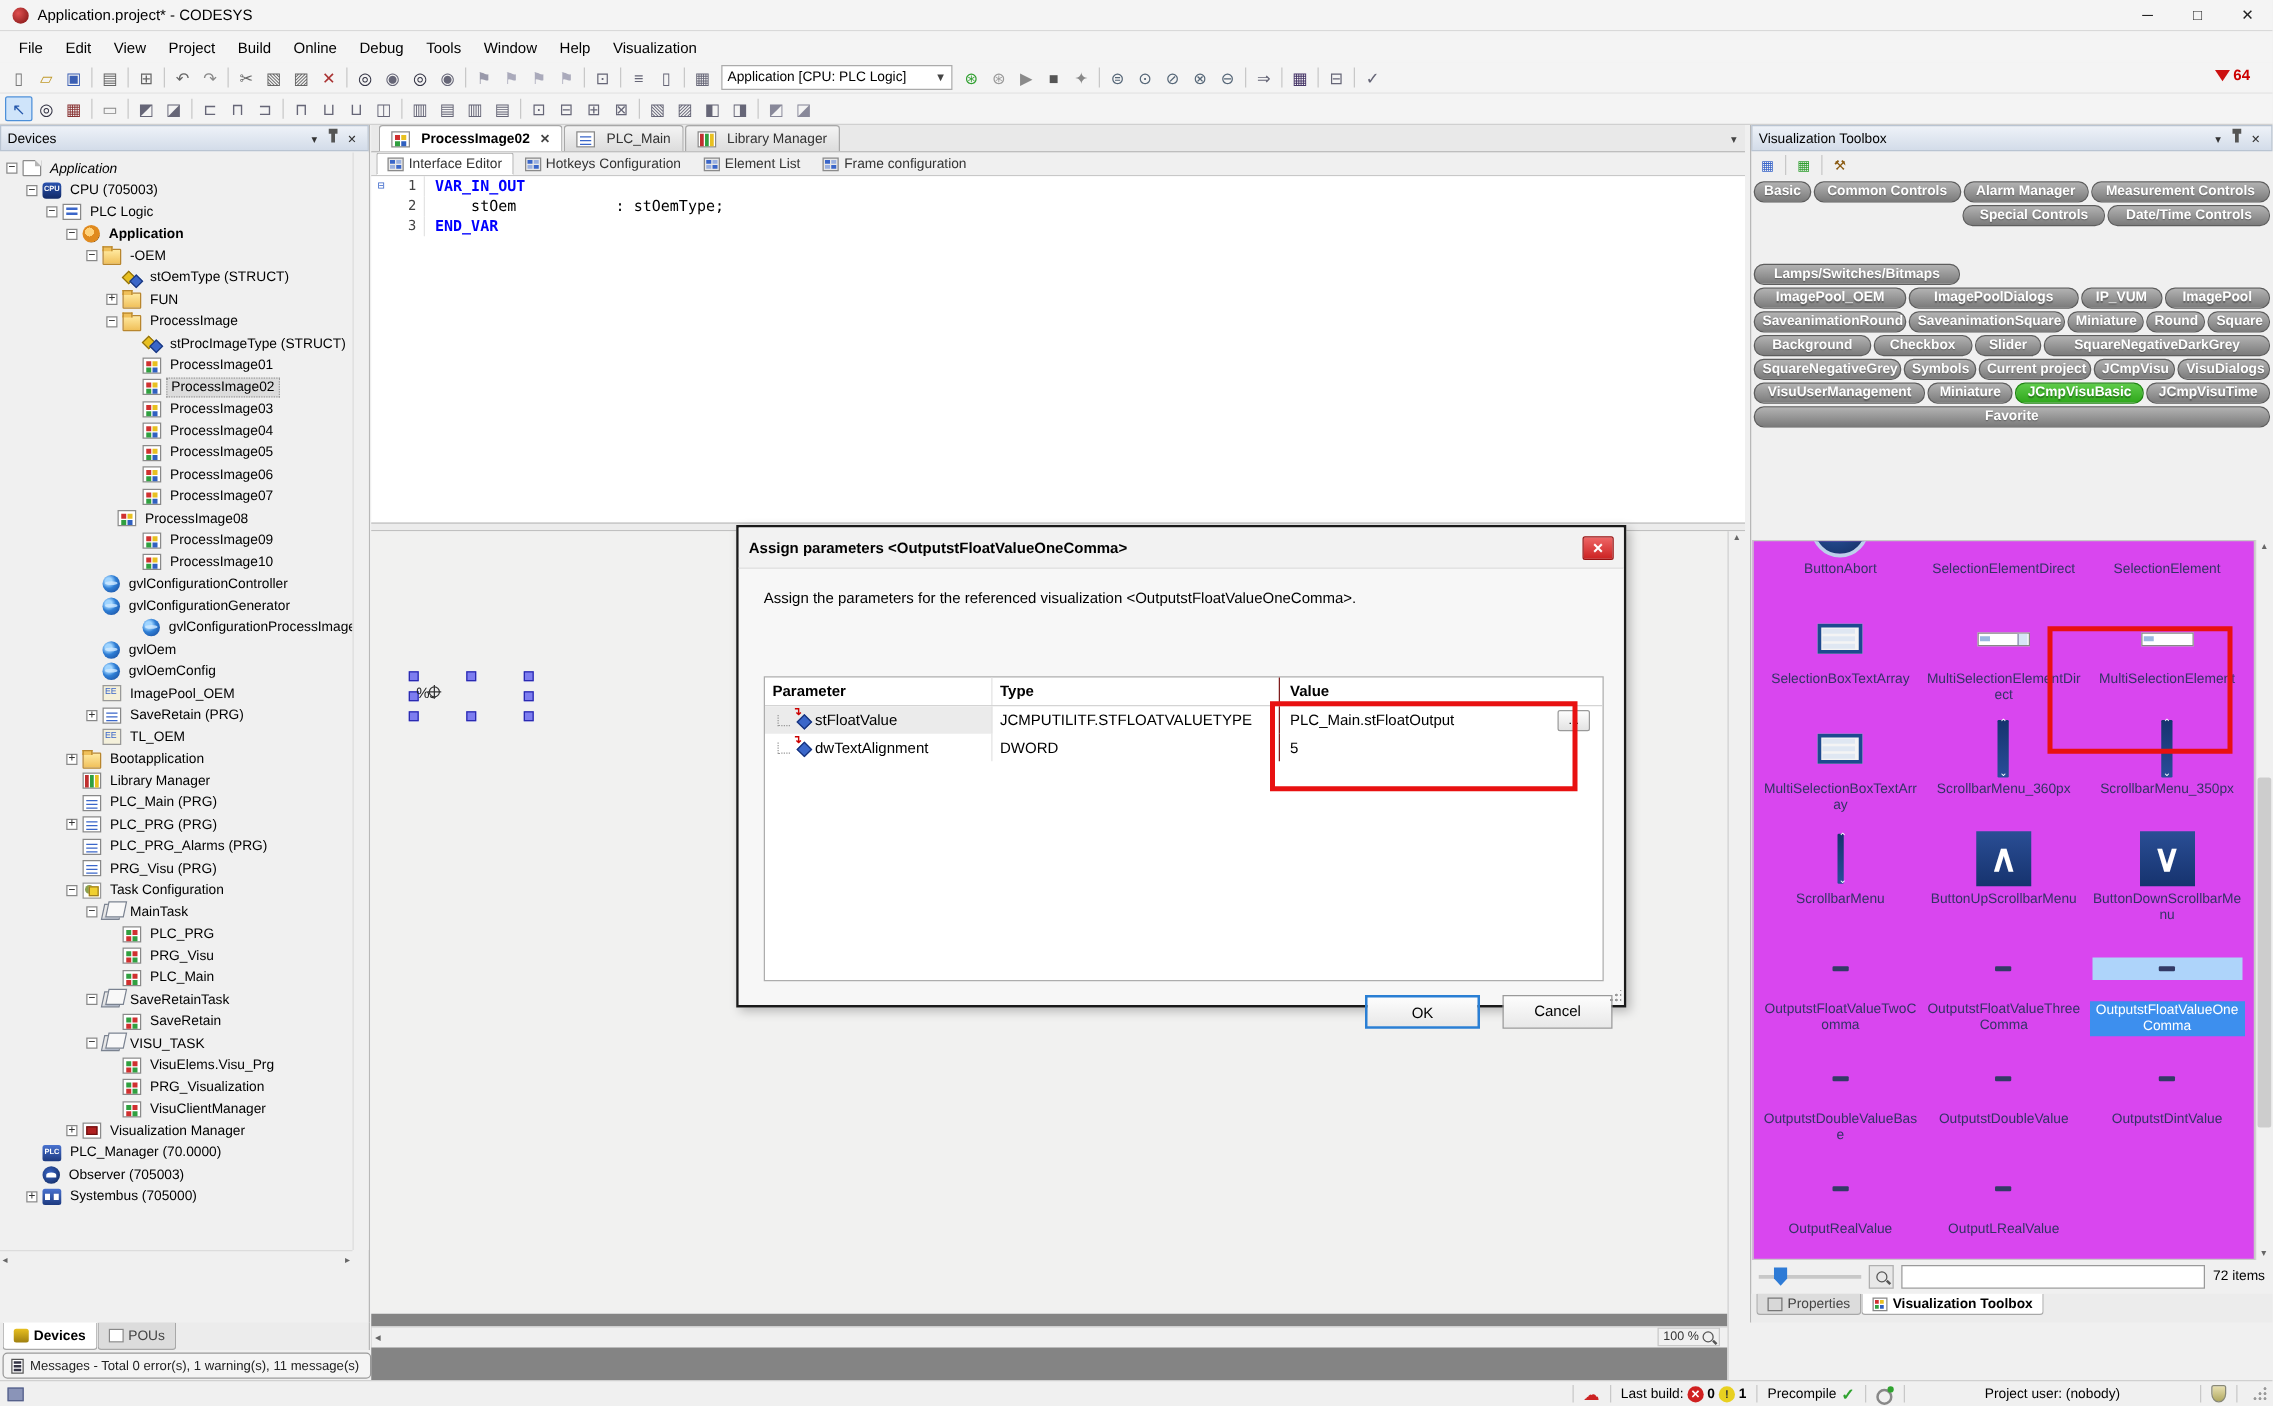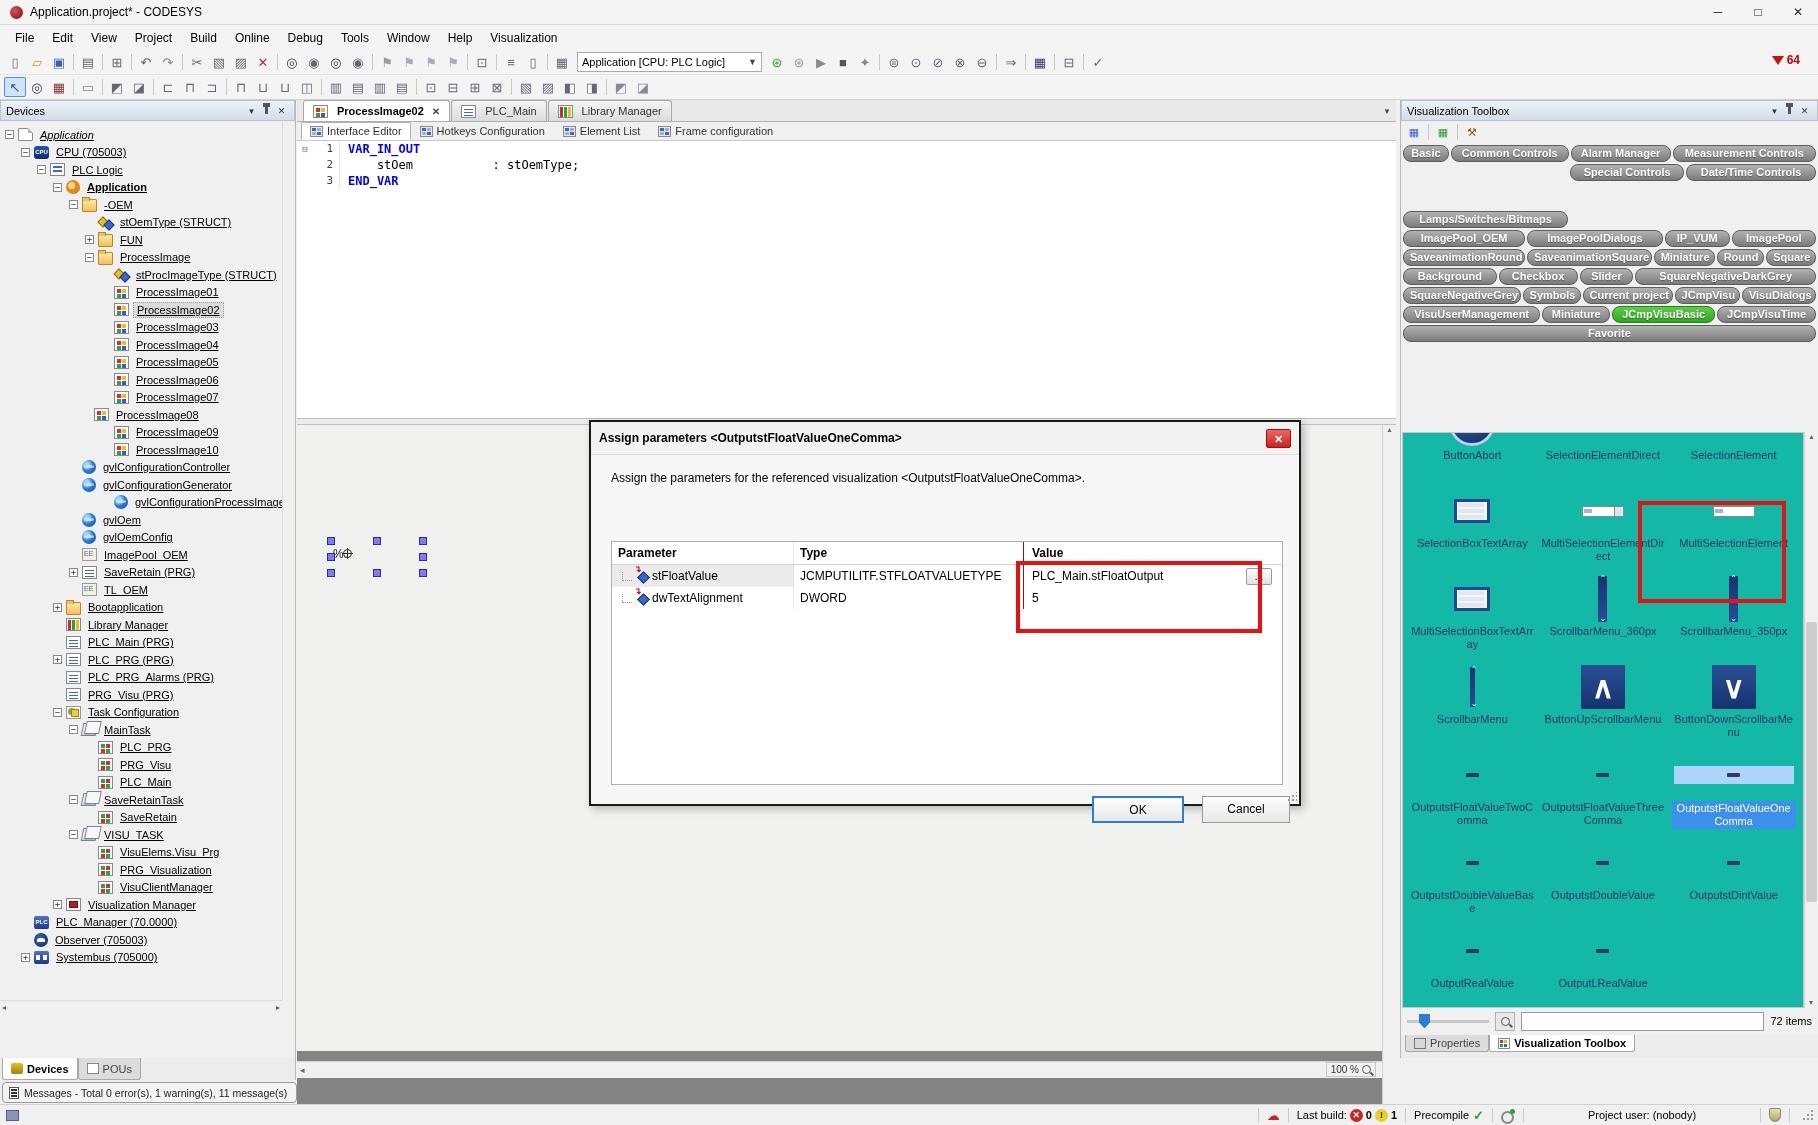--- a/index.html
+++ b/index.html
@@ -30,21 +30,21 @@
 
   
   #devices-panel { position:absolute; left:0; top:100px; width:296px; height:960px; background:#f0f0f0; border-right:1px solid #b8b8b8; }
   .panel-header { height:21px; background:linear-gradient(#eef2f8,#d3dce9); border:1px solid #b9c4d2; display:flex; align-items:center; font-size:11px; padding:0 5px; }
   .panel-header .ph-title { flex:1; }
   .ph-btn { width:15px; height:14px; font-size:9px; color:#333; text-align:center; line-height:14px; }
   .pinshape { display:inline-block; width:3px; height:8px; background:#555; position:relative; }
   .pinshape::before { content:""; position:absolute; left:-2px; top:-3px; width:7px; height:4px; background:#555; }
   #tree { position:absolute; left:1px; top:22px; right:13px; bottom:60px; background:#f0f0f0; overflow:hidden; padding-top:4px; }
   .trow { height:17.5px; display:flex; align-items:center; font-size:11px; white-space:nowrap; }
-  .trow .lbl { padding:1px 3px;text-decoration:underline; }
+  .trow .lbl { padding:1px 3px; }
   .trow.selected .lbl { background:#dcdcdc; border:1px dotted #9a9a9a; }
   .trow.bold .lbl { font-weight:bold; }
   .trow.italic .lbl { font-style:italic; }
   .exp { width:9px; height:9px; border:1px solid #888; background:#fff; font-size:9px; line-height:7px; text-align:center; color:#333; margin-right:4px; flex:none; font-family:"DejaVu Sans Mono",monospace; }
   .exp-sp { width:13px; flex:none; }
 
   
   .ti { width:15px; height:13px; margin-right:4px; flex:none; position:relative; }
   .ti-doc { background:#fff; border:1px solid #8a8a8a; border-radius:1px; }
   .ti-doc::before { content:""; position:absolute; right:-1px; top:-1px; border-style:solid; border-width:0 5px 5px 0; border-color:#f0f0f0 #f0f0f0 #b5b5b5 #b5b5b5; }
@@ -164,21 +164,21 @@
   #dlg-grip { position:absolute; right:2px; bottom:2px; width:10px; height:10px; background:radial-gradient(circle at 2px 8px,#999 1px,transparent 1.3px), radial-gradient(circle at 6px 8px,#999 1px,transparent 1.3px), radial-gradient(circle at 6px 4px,#999 1px,transparent 1.3px), radial-gradient(circle at 10px 8px,#999 1px,transparent 1.3px), radial-gradient(circle at 10px 4px,#999 1px,transparent 1.3px), radial-gradient(circle at 10px 0px,#999 1px,transparent 1.3px); }
 
   
   #toolbox { position:absolute; left:1400px; top:100px; width:418px; height:958px; background:#f0f0f0; border-left:1px solid #b8b8b8; }
   #tb-toolbar { height:22px; display:flex; align-items:center; padding:2px 4px; gap:2px; }
   .tb-mini { width:18px; height:17px; display:flex; align-items:center; justify-content:center; font-size:11px; color:#334; }
   #pills { padding:2px 2px; display:flex; flex-direction:column; gap:2px; }
   .pill-row { display:flex; gap:2px; }
   .pill { flex:1 1 auto; height:17px; border-radius:8px; border:1px solid #5d5d5d; background:linear-gradient(#b2b2b2,#7b7b7b); color:#fff; font-size:11px; font-weight:bold; text-align:center; line-height:15px; white-space:nowrap; overflow:hidden; padding:0 6px; text-shadow:0 1px 1px rgba(0,0,0,.35); }
   .pill.active { background:linear-gradient(#5ecb4a,#2fa81c); border-color:#1f8612; }
-  #items-wrap { position:absolute; left:1px; top:332px; right:14px; bottom:50px; background:#14b8a6; border:1px solid #c8c8c8; overflow:hidden; }
+  #items-wrap { position:absolute; left:1px; top:332px; right:14px; bottom:50px; background:#d946ef; border:1px solid #c8c8c8; overflow:hidden; }
   #items-grid { display:grid; grid-template-columns:repeat(3,1fr); margin-top:-36px; padding:0 4px; }
   .titem { height:88px; display:flex; flex-direction:column; align-items:center; justify-content:flex-start; }
   .titem .ticon { height:52px; display:flex; align-items:center; justify-content:center; width:100%; }
   .titem .tlabel { font-size:11px; line-height:13px; color:#333366; text-align:center; word-break:break-all; max-width:124px; }
   .titem.selected .tlabel { background:#3d8fee; color:#fff; padding:1px 2px; }
   .titem.selected .ticon-bg { background:#aed4fa; width:120px; height:18px; display:flex; align-items:center; justify-content:center; }
   .g-dash { width:13px; height:4px; background:#333a66; border-radius:1px; }
   .g-circle { width:46px; height:46px; border-radius:50%; background:radial-gradient(circle at 40% 35%, #2f5fae, #132a5e); border:3px solid #bcd0ea; }
   .g-listbox { width:36px; height:24px; border:3px solid #1d4a8f; background:#f4f4f4; position:relative; }
   .g-listbox::before { content:""; position:absolute; left:1px; top:1px; width:26px; height:4px; background:#dfe7f2; box-shadow:0 6px 0 #dfe7f2, 0 12px 0 #dfe7f2; }

